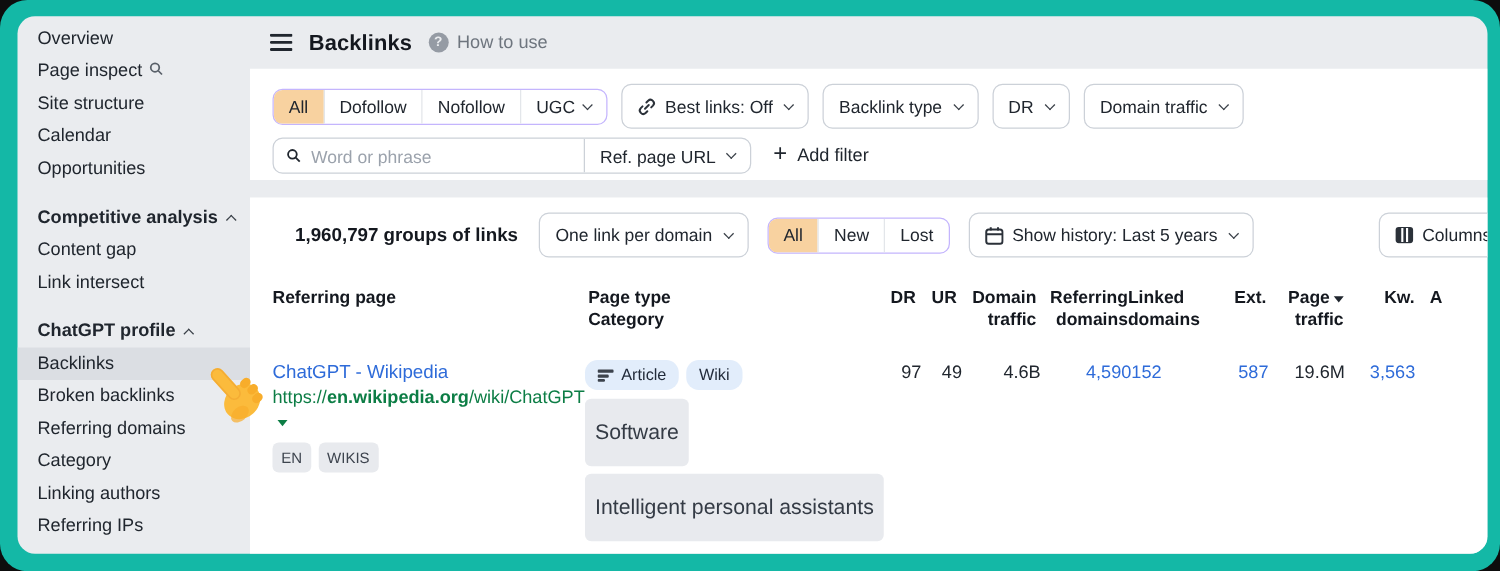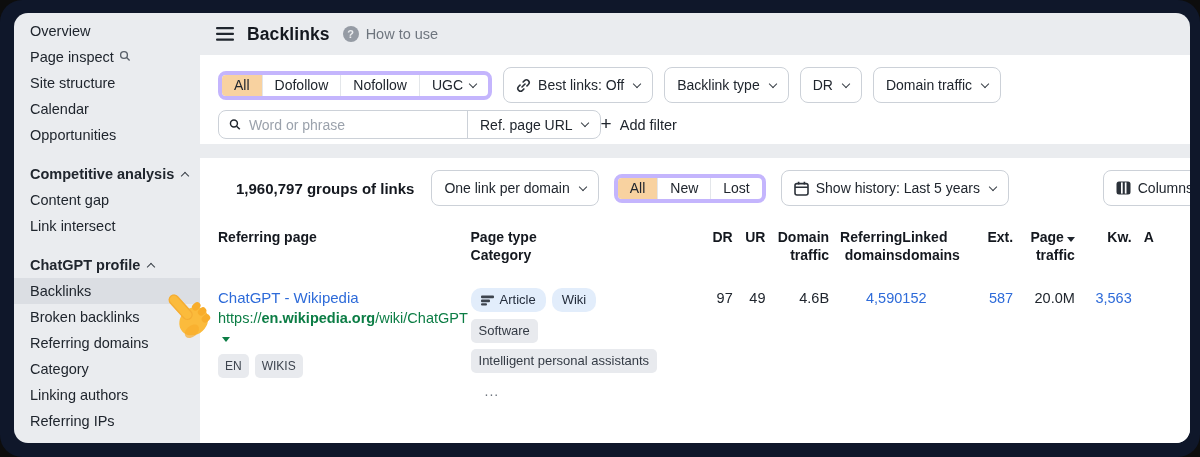--- a/index.html
+++ b/index.html
@@ -1,17 +1,17 @@
 <!DOCTYPE html>
 <html><head>
 <meta charset="utf-8">
 <style>
   * { box-sizing: border-box; margin: 0; padding: 0; }
   html,body { width:1200px; height:457px; background:#0d0d0d; font-family:"Liberation Sans", sans-serif; }
-  .frame { position:relative; width:1200px; height:457px; background:#0f172a; border-radius:22px; overflow:hidden; }
+  .frame { position:relative; width:1200px; height:457px; background:#14b8a6; border-radius:22px; overflow:hidden; }
   .window { position:absolute; left:14px; top:13px; width:1176px; height:430px; background:#eaecef; border-radius:14px; overflow:hidden; }
 
   
   .sidebar { position:absolute; left:0; top:0; width:186px; height:100%; padding-top:5px; }
   .sb-item { height:26px; line-height:26px; padding-left:16px; font-size:14.5px; color:#20262e; white-space:nowrap; cursor:pointer; display:flex; align-items:center; gap:5px;}
   .sb-item.selected { background:#dbdee3; }
   .sb-head { font-weight:700; margin-top:13px; cursor:default; }
   .chev { display:inline-block; width:6px; height:6px; border-right:1.6px solid #3a4048; border-bottom:1.6px solid #3a4048; }
   .chev.up { transform:rotate(-135deg); margin-top:4px; margin-left:3px;}
   .chev.down { transform:rotate(45deg); margin-top:-3px; margin-left:3px;}
@@ -21,28 +21,28 @@
   .title { font-size:17.5px; font-weight:700; color:#14181f; letter-spacing:.1px;}
   .help { display:flex; align-items:center; gap:7px; color:#6e757e; font-size:14.5px; cursor:pointer;}
   .help-badge { width:16px; height:16px; border-radius:50%; background:#959ba4; color:#eaecef; font-size:11px; font-weight:700; display:flex; align-items:center; justify-content:center;}
 
   
   .panel1 { position:absolute; left:186px; top:42px; right:0; height:89px; background:#fff; padding:12px 0 0 18px; }
   .panel2 { position:absolute; left:186px; top:145px; right:0; bottom:0; background:#fff; overflow:hidden; }
 
   .row { display:flex; align-items:center; }
   .controls { gap:11px; }
-  .seg { display:inline-flex; align-items:stretch; border:4px solid #c4b5fd; border-radius:8px; background:#fff; overflow:hidden; height:29px; }
+  .seg { display:inline-flex; align-items:stretch; border:1px solid #c4b5fd; border-radius:8px; background:#fff; overflow:hidden; height:29px; }
   .seg-item { display:flex; align-items:center; padding:0 12px; font-size:14px; color:#20262e; border-left:1px solid #e3e6ea; cursor:pointer; gap:4px;}
   .seg-item:first-child { border-left:none; }
   .seg-item.sel { background:#f8d2a0; border-left-color:#f8d2a0; }
   .btn { display:inline-flex; align-items:center; gap:7px; height:36px; border:1px solid #ccd1d8; border-radius:8px; background:#fff; padding:0 12px; font-size:14px; color:#20262e; cursor:pointer; white-space:nowrap;}
   .btn .chev.down, .seg-item .chev.down { margin-left:3px; }
 
-  .row2 { margin-top:7px; }
+  .row2 { margin-top:7px; gap:18px;}
   .search-combo { display:inline-flex; align-items:stretch; height:29px; border:1px solid #ccd1d8; border-radius:8px; overflow:hidden; background:#fff;}
   .search-box { display:flex; align-items:center; gap:8px; padding:0 10px; width:248px;}
   .search-box input { border:none; outline:none; font-size:14px; color:#20262e; width:100%; font-family:inherit;}
   .search-box input::placeholder { color:#9ba2ac; }
   .combo-dd { display:flex; align-items:center; gap:6px; padding:0 12px; border-left:1px solid #ccd1d8; font-size:14px; color:#20262e; cursor:pointer;}
   .add-filter { display:inline-flex; align-items:center; gap:8px; font-size:14.5px; color:#20262e; cursor:pointer;}
   .plus { font-size:19px; line-height:1; font-weight:400; margin-top:-2px;}
 
   
   .toolbar { display:flex; align-items:center; padding:12px 0 0 18px; gap:15px;margin-left:18px; }
@@ -60,21 +60,21 @@
   .c11{width:60px; text-align:left; padding-left:12px;}
   .tri { display:inline-block; width:0; height:0; border-left:4px solid transparent; border-right:4px solid transparent; border-top:5px solid #20262e; margin-left:3px;}
   .blue { color:#2e6bd9; cursor:pointer;}
   .page-link { color:#2e6bd9; font-size:15px; line-height:20px; cursor:pointer; display:block;}
   .url { color:#0c7d45; font-size:14.5px; line-height:19px; word-break:break-all; margin-top:1px;}
   .url b { font-weight:700; }
   .url .tri { border-top-color:#0c7d45; margin-left:4px;}
   .pillrow { display:flex; gap:6px; margin-top:7px; flex-wrap:wrap;}
   .pill { background:#e8eaee; color:#3d444e; font-size:12px; border-radius:5px; padding:2px 7px; white-space:nowrap;}
   .pill.blue-pill { background:#e2edfb; color:#232c3b; font-size:13px; border-radius:10px; padding:2px 10px; display:inline-flex; align-items:center; gap:6px;}
-  .pill.cat { font-size:13px; color:#343b45; padding:2px 8px;}
+  .pill.cat { font-size:17px; color:#343b45; padding:17px 8px;}
   .more { color:#6e757e; font-size:14px; margin-top:8px; margin-left:14px; letter-spacing:1px;}
   .ptype .pillrow:first-child { margin-top:0; }
 
   .hand { position:absolute; left:158px; top:284px; width:58px; height:62px; pointer-events:none; }
   .hamburger { cursor:pointer; display:flex; align-items:center; }
 </style>
 </head>
 <body>
 
 <div class="frame">
@@ -295,21 +295,21 @@
             <span class="pill cat">Intelligent personal assistants</span>
           </div>
           <div class="more">...</div>
         </div>
         <span class="td c3">97</span>
         <span class="td c4">49</span>
         <span class="td c5">4.6B</span>
         <span class="td c6 blue">4,590</span>
         <span class="td c7 blue">152</span>
         <span class="td c8 blue">587</span>
-        <span class="td c9">20.0M</span>
+        <span class="td c9">19.6M</span>
         <span class="td c10 blue">3,563</span>
         <span class="td c11"></span>
       </div>
     </section>
   </div>
 
   <svg class="hand" viewBox="0 0 64 64">
     <g transform="rotate(-42 32 32)">
       <ellipse cx="33" cy="42" rx="17" ry="14.5" fill="#FBBB3C"></ellipse>
       <rect x="26.5" y="4" width="12" height="34" rx="6" fill="#FBBB3C"></rect>

